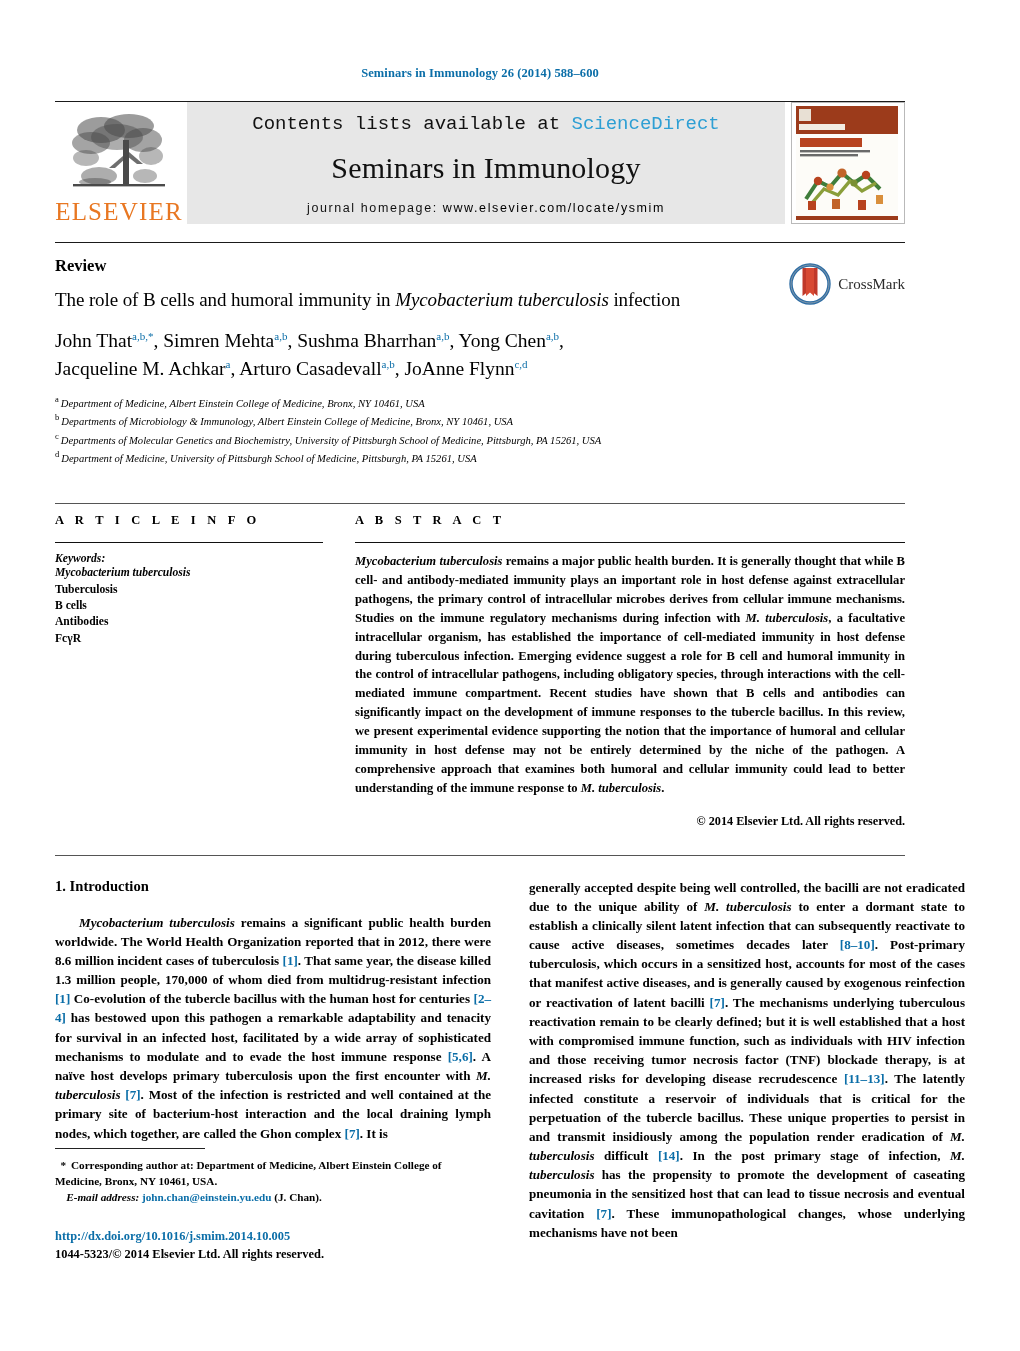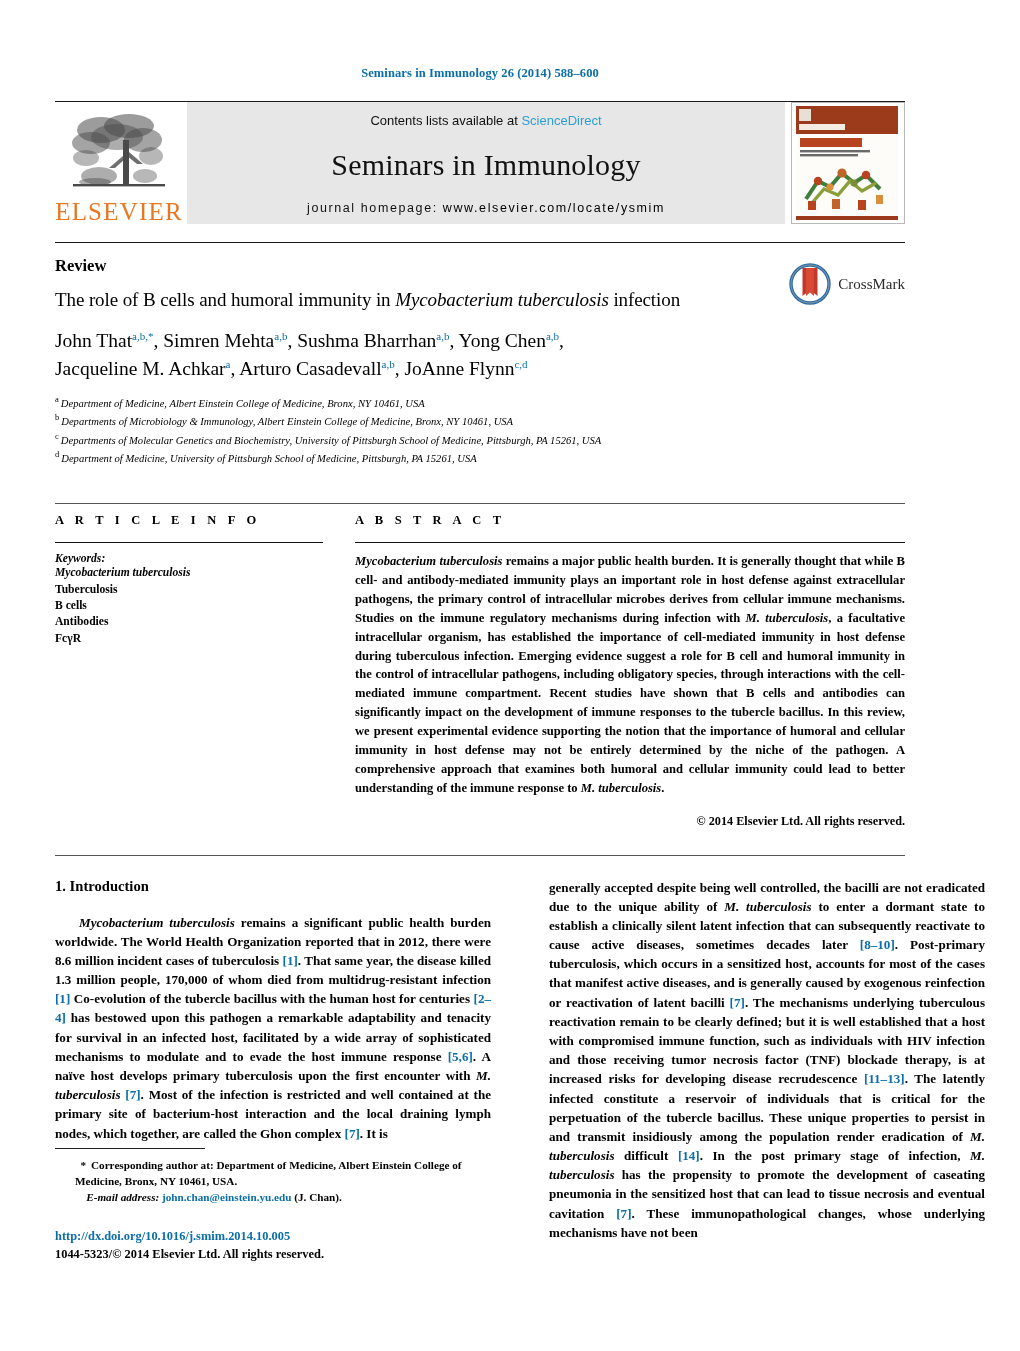--- a/index.html
+++ b/index.html
@@ -65,22 +65,22 @@
     background: #e7e7e7;
     display: flex;
     flex-direction: column;
     justify-content: space-between;
     align-items: center;
     padding: 11px 0 9px 0;
     margin-left: 4px;
     margin-right: 6px;
   }
   .contents-line {
-    font-family: Liberation Sans, sans-serif;
-    font-size: 13px;
+    font-family: Liberation Mono, monospace;
+    font-size: 19px;
     color: #111;
   }
   .contents-line .sd { color: #2e9fd4; }
   .journal-title {
     font-family: Liberation Serif, serif;
     font-size: 30px;
     color: #111;
     letter-spacing: 0.2px;
   }
   .homepage-line {
@@ -181,21 +181,21 @@
     font-size: 12.2px;
     font-weight: bold;
     margin-top: 16px;
   }
 
   
   .body-sep { border-top: 1.2px solid #555; margin-top: 26px; }
   .two-col {
     margin-top: 22px;
     display: flex;
-    gap: 58px;
+    gap: 38px;
   }
   .bcol { width: 436px; flex: 0 0 436px; }
   .h1 {
     font-family: "Liberation Serif", serif;
     font-weight: bold;
     font-size: 14.6px;
     margin: 0 0 18px 0;
   }
   .para {
     font-family: "Liberation Serif", serif;
@@ -214,21 +214,20 @@
     left: 55px;
     top: 1148px;
     width: 436px;
   }
   .fn-rule { border-top: 1px solid #222; width: 150px; margin-bottom: 8px; }
   .fn {
     font-family: "Liberation Serif", serif;
     font-size: 11.2px;
     line-height: 1.45;
     font-weight: bold;
-    margin-left: 20px;
   }
   .fn .star { letter-spacing: 2px; }
   .fn .email-label { font-style: italic; }
   .fn a, .fn .link { color: #0b6ea8; text-decoration: none; }
   .doi-block {
     margin-top: 22px;
     font-family: "Liberation Serif", serif;
     font-size: 12.4px;
     line-height: 1.45;
     font-weight: bold;

